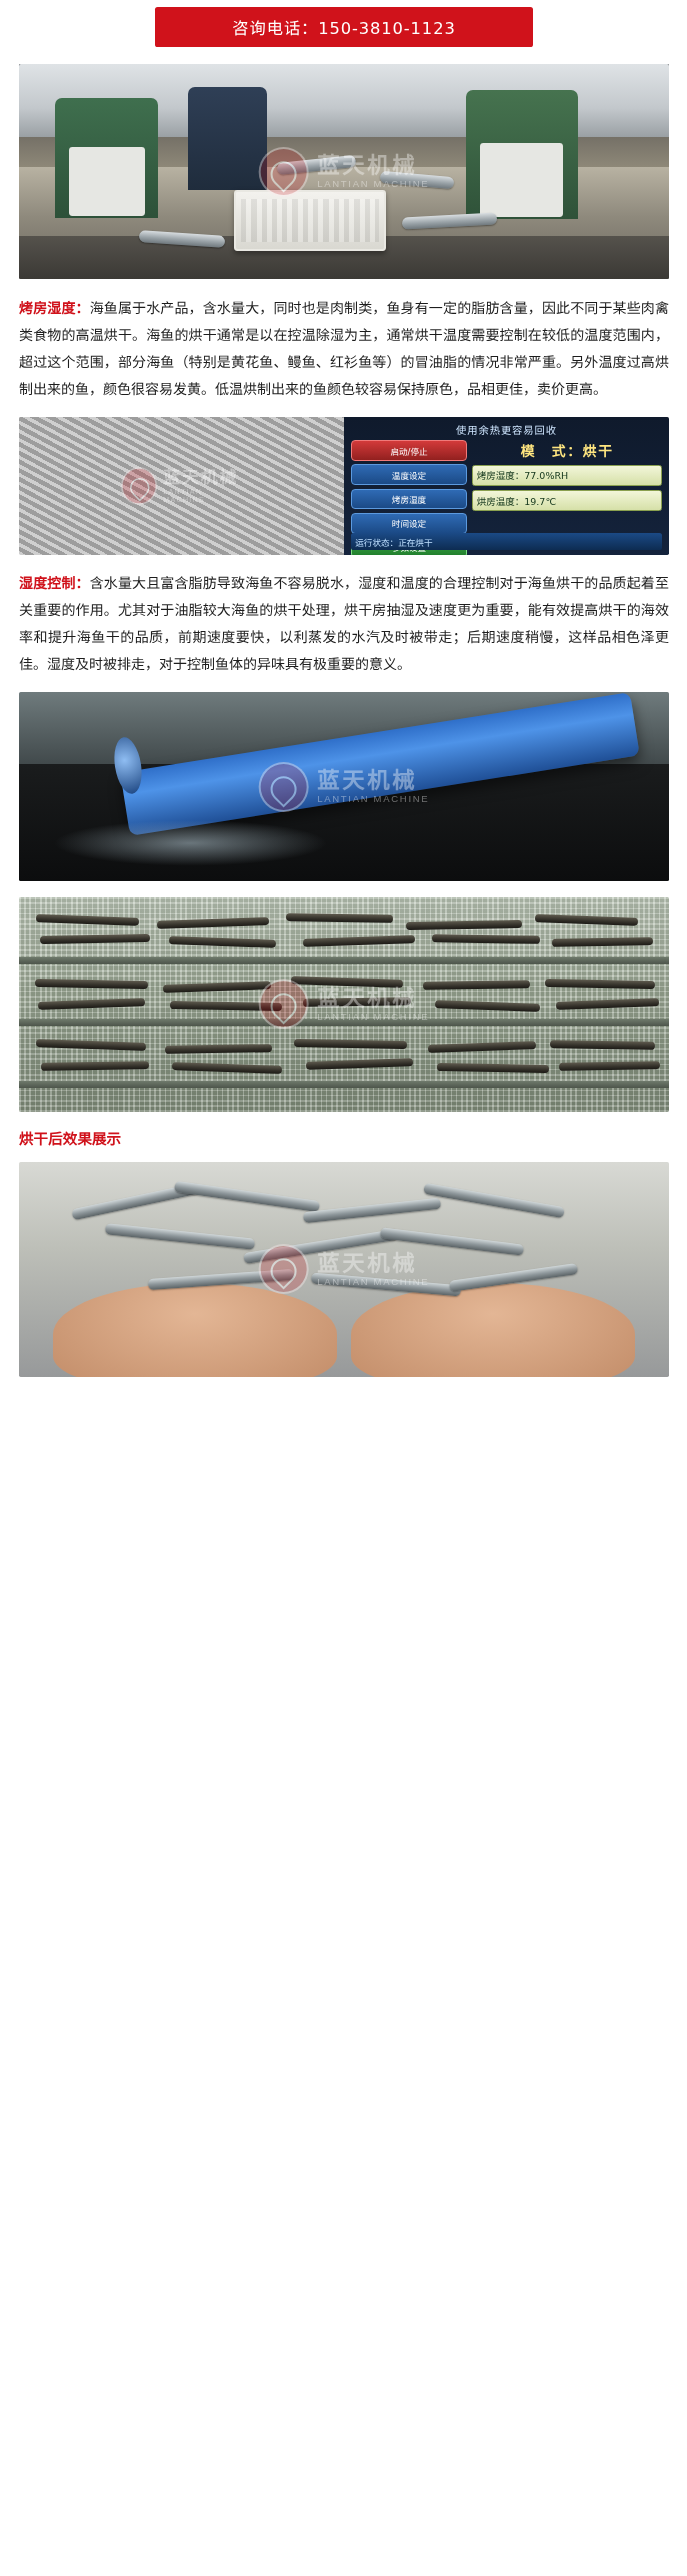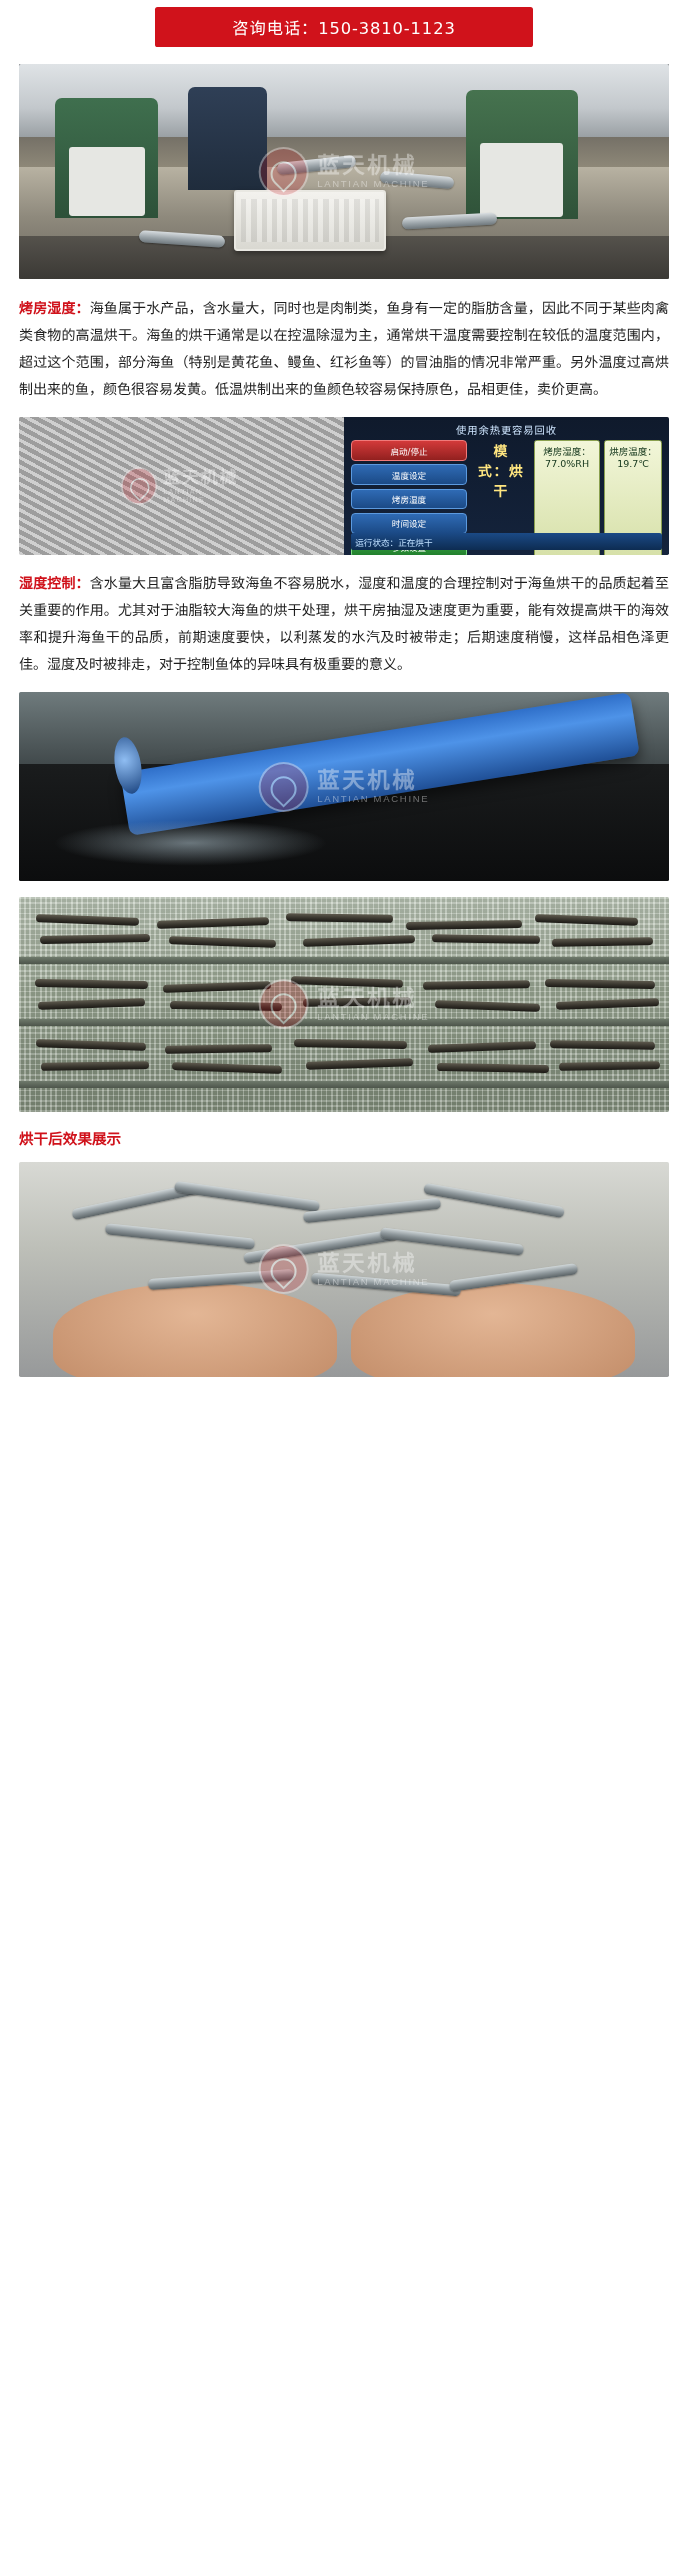--- a/index.html
+++ b/index.html
@@ -188,29 +188,29 @@
   .p2 .panel-body { display:flex; gap:5.2px; margin-top:3.4px; }
   .p2 .panel-left { width: 38%; display:flex; flex-direction:column; gap:3.4px; }
   .p2 .btn {
     background: linear-gradient(180deg,#2f6bb5 0%, #1b4a86 100%);
     color:#fff; font-size:8.6px; text-align:center; border-radius:4px;
     padding: 3.4px 0; border:0.9px solid #5c9adf;
     font-family:"DejaVu Sans","Liberation Sans",sans-serif;
   }
   .p2 .btn.red { background: linear-gradient(180deg,#d33a3a 0%, #92201f 100%); border-color:#f07a7a; }
   .p2 .btn.green { background: linear-gradient(180deg,#3fae4a 0%, #1f7a2a 100%); border-color:#7ede86; }
-  .p2 .panel-right { width: 62%; display:flex; flex-direction:row; gap:4.3px; }
+  .p2 .panel-right { width: 62%; display:flex; flex-direction:column; gap:4.3px; }
   .p2 .mode-row {
     color:#ffe680; font-size:13.8px; font-weight:bold; text-align:center; letter-spacing:1.7px;
     font-family:"DejaVu Sans","Liberation Sans",sans-serif;
   }
   .p2 .read {
     background: linear-gradient(180deg,#f2f6d9 0%, #d6e0a8 100%);
     border:0.9px solid #8aa04f; border-radius:2.6px;
-    font-size:9.5px; color:#12351a; padding:2.6px 3.4px; text-align:center;
+    font-size:9.5px; color:#12351a; padding:2.6px 3.4px; text-align:left;
     font-family:"DejaVu Sans","Liberation Sans",sans-serif;
   }
   .p2 .status {
     position:absolute; left:6.9px; right:6.9px; bottom:4.3px;
     background: linear-gradient(180deg,#1b4a86 0%, #0d2c52 100%);
     color:#bfe0ff; font-size:8.6px; padding:2.6px 4.3px; border-radius:2.6px;
     font-family:"DejaVu Sans","Liberation Sans",sans-serif;
   }
 
   

